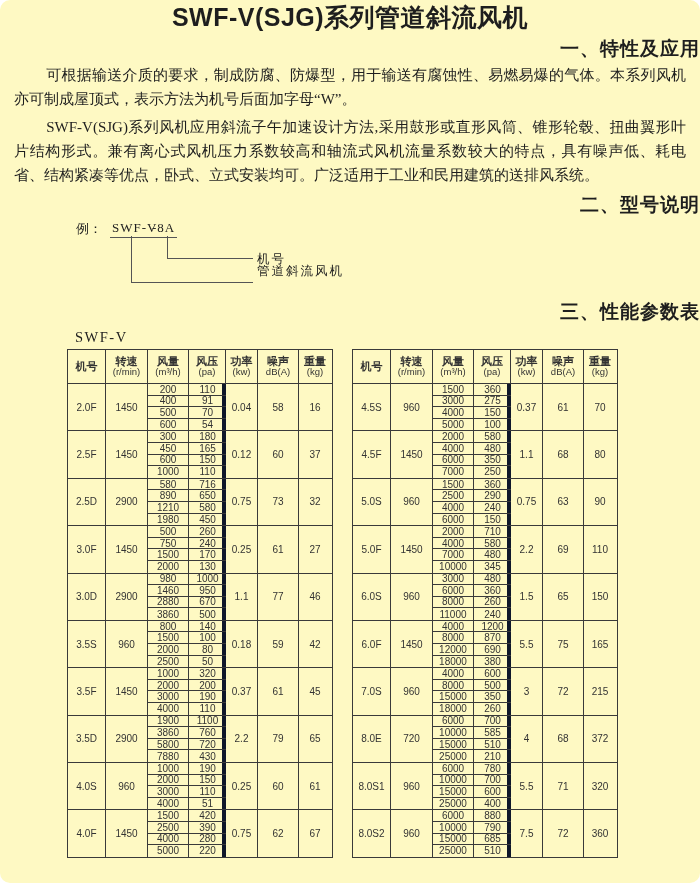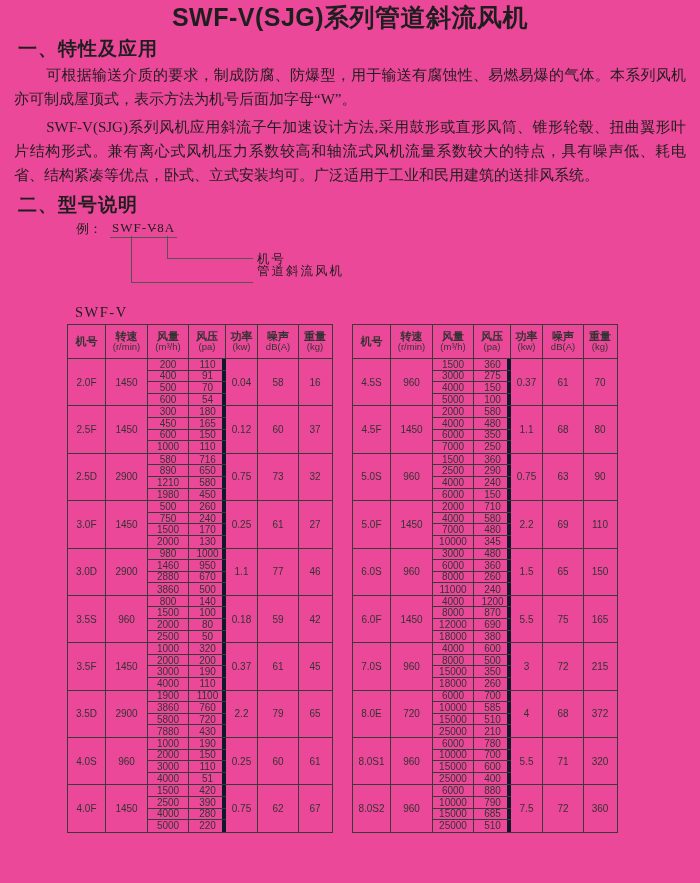--- a/index.html
+++ b/index.html
@@ -1,22 +1,22 @@
 <!DOCTYPE html>
 <html><head>
 <meta charset="utf-8">
 <style>
   html,body{margin:0;padding:0;background:#fff;}
   body{width:700px;height:883px;overflow:hidden;}
-  .page{position:relative;width:700px;height:883px;background:#ec4899;color:#1e1e1e;
-        font-family:"Liberation Serif",serif;}
+  .page{position:relative;width:700px;height:883px;background:#fef9c3;color:#1e1e1e;
+        font-family:"Liberation Serif",serif;border-radius:10px;}
   .title{padding-top:2px;text-align:center;font-family:"Liberation Sans",sans-serif;
          font-weight:bold;font-size:25px;letter-spacing:.5px;line-height:30px;}
   .sec-heading{margin:5px 0 0 18px;font-family:"Liberation Sans",sans-serif;font-weight:bold;
-         font-size:19px;letter-spacing:1px;line-height:23px;}
+         font-size:19px;letter-spacing:1px;line-height:23px;text-align:right;}
   .sec-heading.h2{margin-top:6px;}
   .sec-heading.h3{margin-top:2px;}
   .bodytext{margin:3px 14px 0 14px;font-size:15px;line-height:24px;text-align:justify;}
   .bodytext p{margin:0;text-indent:2.15em;}
   .bodytext p + p{margin-top:4px;}
 
   
   .diagram{position:relative;height:78px;margin-top:4px;font-size:13px;}
   .ex{position:absolute;left:76px;top:0;}
   .code{position:absolute;top:0;letter-spacing:1px;border-bottom:1px solid #555;padding:0 2px 1px 2px;}
@@ -75,20 +75,21 @@
     <span class="code code1">SWF-V</span>
     <span class="code code2">-8A</span>
     <div class="dline v1"></div>
     <div class="dline h1"></div>
     <div class="dline v2"></div>
     <div class="dline h2l"></div>
     <span class="dlabel lab-machine">机号</span>
     <span class="dlabel lab-series">管道斜流风机</span>
   </div>
 
+  <div class="sec-heading h3">三、性能参数表</div>
   <div class="table-label">SWF-V</div>
 
   <div class="tables">
     <div class="ptable">
         <div class="phead">
           <div class="hcell">
             <div class="hname">机号</div>
           </div>
           <div class="hcell">
             <div class="hname">转速</div>

